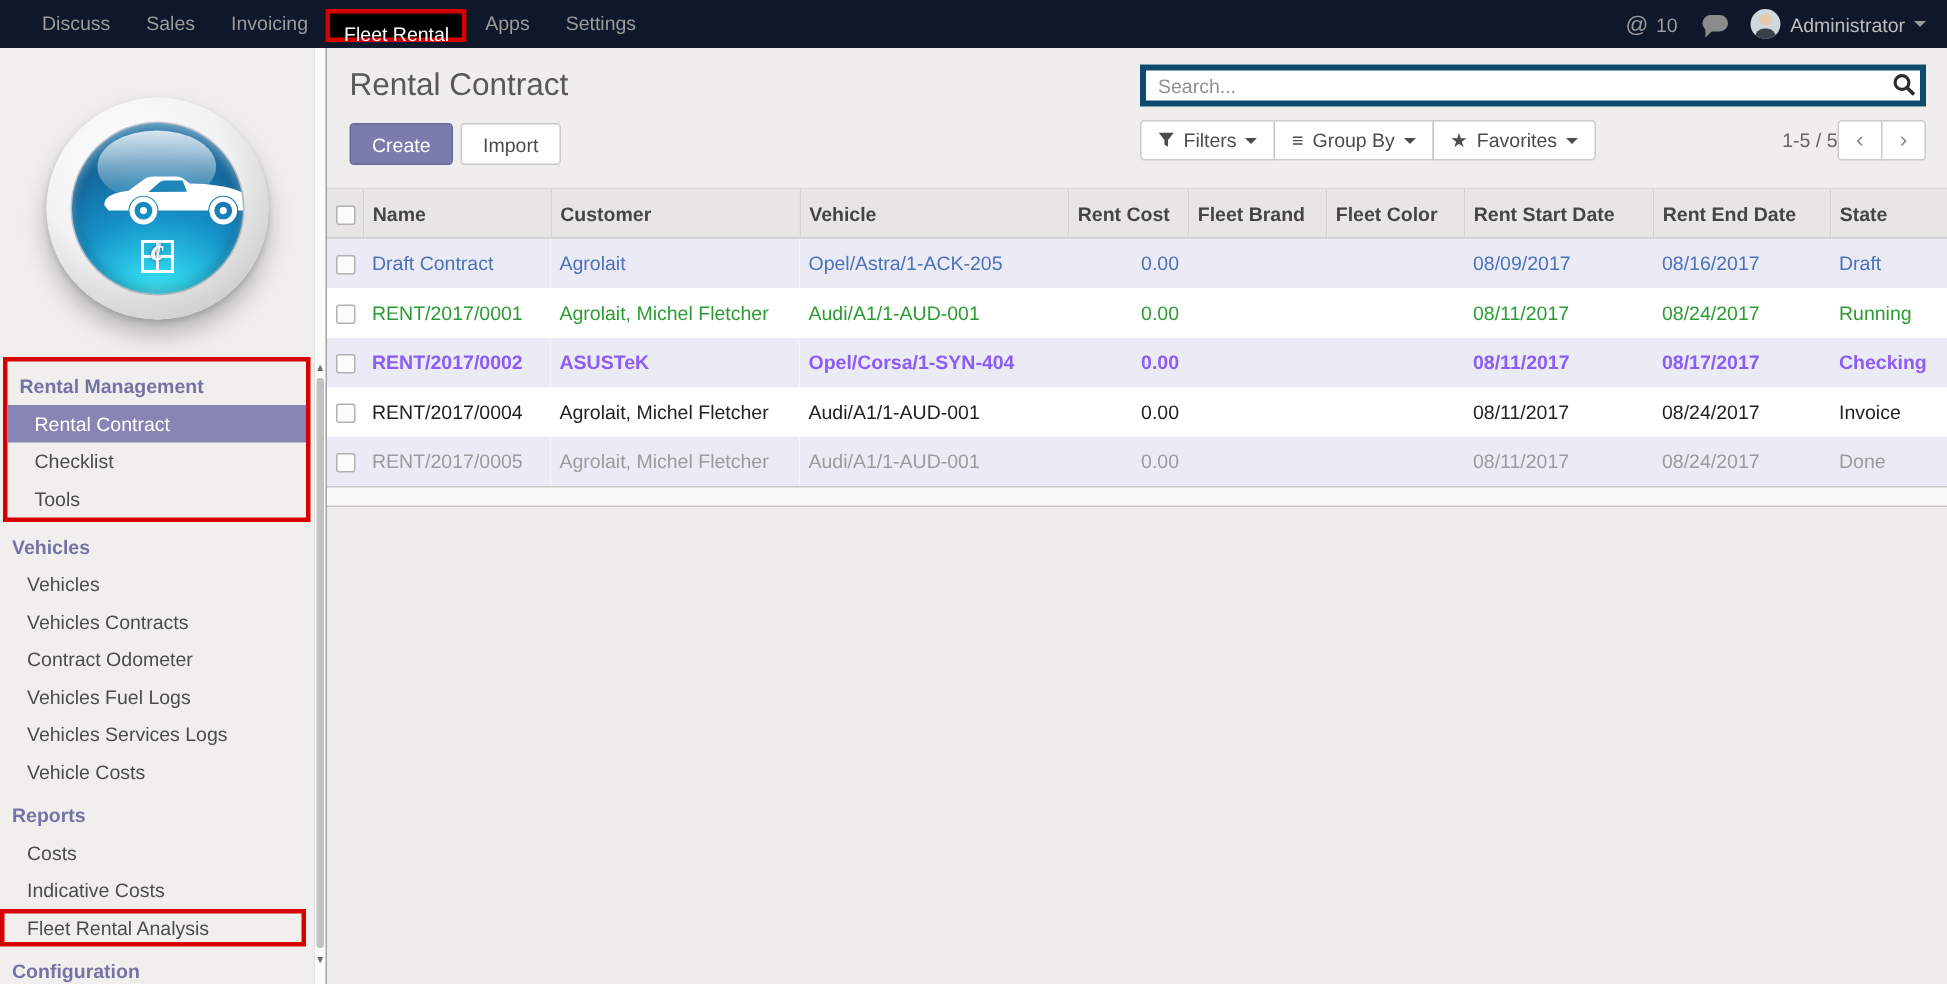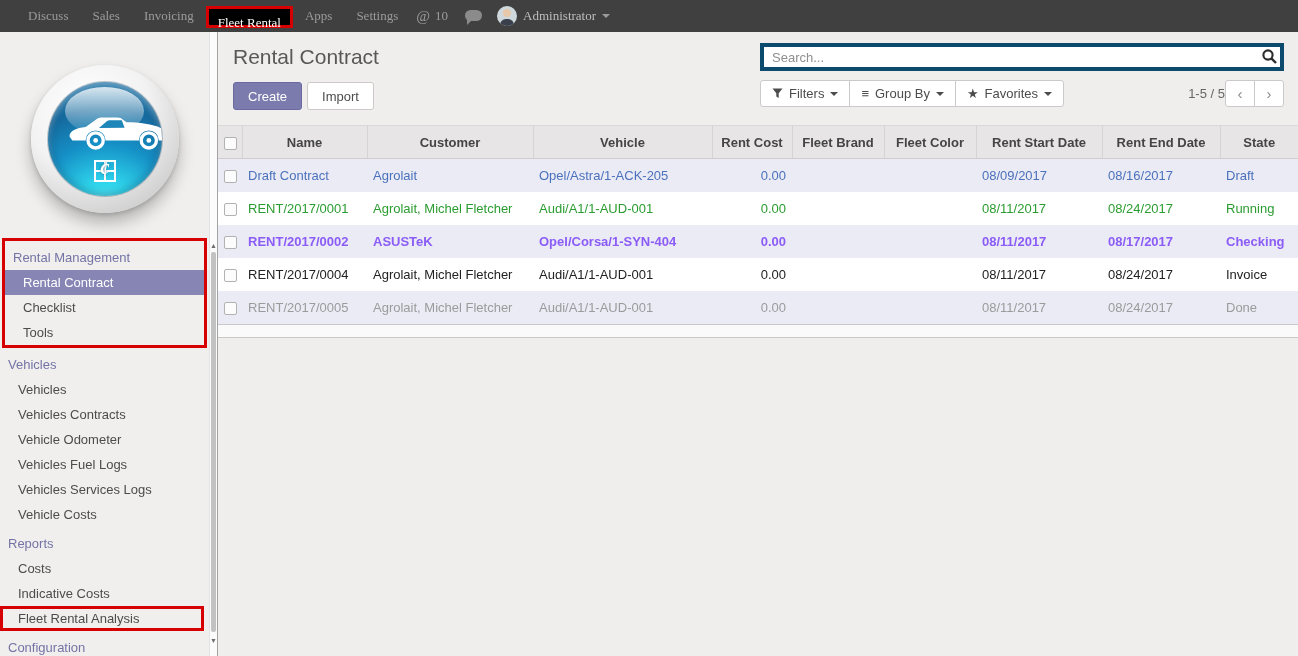--- a/index.html
+++ b/index.html
@@ -1,21 +1,21 @@
 <!DOCTYPE html>
 <html><head>
 <meta charset="utf-8">
 <style>
   * { margin:0; padding:0; box-sizing:border-box; }
   html,body { width:1298px; height:656px; overflow:hidden; }
   body { font-family:"Liberation Sans", sans-serif; font-size:13px; background:#efeeed; }
   #app { position:relative; width:1298px; height:656px; display:flex; flex-direction:column; }
 
   
-  #topbar { height:32px; background:#404040; display:flex; align-items:center; justify-content:flex-start; flex:none; z-index:30;font-family:Liberation Serif, serif; }
+  #topbar { height:32px; background:#0f172a; display:flex; align-items:center; justify-content:space-between; flex:none; z-index:30; }
   #nav-left { display:flex; align-items:center; height:32px; padding-left:16px; }
   .nav-item { color:#9b9b9b; padding:0 12px; line-height:32px; height:32px; cursor:pointer; white-space:nowrap; }
   .nav-item.active { background:#000; color:#fff; border:3px solid #d60000; line-height:27px; height:22px; position:relative; top:1px; padding:0 9px; }
   #nav-right { display:flex; align-items:center; gap:7px; padding-right:14px; color:#9b9b9b; }
   .mention-wrap { display:flex; align-items:center; gap:5px; padding:0 6px; cursor:pointer; }
   .mention-at { font-size:15px; }
   .chat-icon { position:relative; width:17px; height:11px; background:#8b8b8b; border-radius:6px; margin:0 8px 2px 4px; cursor:pointer; display:inline-block; }
   .chat-icon::after { content:''; position:absolute; left:2px; bottom:-4px; border:4px solid transparent; border-top-color:#8b8b8b; border-left-color:#8b8b8b; }
   .user-menu { display:flex; align-items:center; gap:6px; cursor:pointer; }
   .avatar { width:20px; height:20px; border-radius:50%; overflow:hidden; background:#cfd8dc; position:relative; flex:none; }
@@ -43,21 +43,21 @@
          background:linear-gradient(rgba(255,255,255,.8), rgba(255,255,255,.03)); }
   .orb-car { position:absolute; left:12px; right:12px; top:22px; }
   .orb-badge { position:absolute; left:50%; bottom:14px; transform:translateX(-50%); width:22px; height:22px; border:2px solid #fff;
          background:linear-gradient(#fff,#fff) 50% 0/2px 100% no-repeat, linear-gradient(#fff,#fff) 0 50%/100% 2px no-repeat; }
   .orb-badge span { position:absolute; left:4px; top:-4px; font:italic bold 20px "Liberation Serif", serif; color:#fff; text-shadow:0 0 3px rgba(0,60,90,.6); }
 
   
   #side-menu { padding-bottom:40px; }
   .menu-section { margin:0; }
   .menu-section.annotated { border:3px solid #d60000; margin:0 2px; }
-  .section-title { font-weight:normal; color:#7473a5; padding:9px 8px 5px 8px; }
+  .section-title { font-weight:bold; color:#7473a5; padding:9px 8px 5px 8px; }
   .menu-item { color:#4c4c4c; padding:5px 4px 5px 18px; cursor:pointer; line-height:15px; }
   .menu-item.selected { background:#8785b4; color:#fff; }
   .menu-item.annotated-item { border:3px solid #d60000; padding:2px 4px 2px 15px; margin-right:5px; }
 
   
   #content { flex:1; background:#efeeed; min-width:0; display:flex; flex-direction:column; }
   .control-panel { display:flex; justify-content:space-between; padding:11px 14px 0 15px; height:86px; flex:none; }
   .cp-left { display:flex; flex-direction:column; gap:11px; }
   .page-title { font-size:21px; font-weight:normal; color:#585858; line-height:28px; height:28px; }
   .cp-buttons { display:flex; gap:5px; }
@@ -81,21 +81,21 @@
   .pager-btn { width:30px; height:27px; background:#fff; border:1px solid #cbc9c9; color:#8a8a8a; font-size:15px; line-height:24px; text-align:center; cursor:pointer; font-family:inherit; }
   .pager-btn:first-child { border-radius:3px 0 0 3px; }
   .pager-btn:last-child { border-radius:0 3px 3px 0; margin-left:-1px; }
 
   
   .listview { margin-top:7px; }
   table { border-collapse:collapse; table-layout:fixed; width:1080px; background:#fff; }
   col.ccb{width:24px} col.c0{width:125px} col.c1{width:166px} col.c2{width:179px} col.c3{width:80px}
   col.c4{width:92px} col.c5{width:92px} col.c6{width:126px} col.c7{width:118px} col.c8{width:78px}
   thead th { background:#e7e5e5; border-top:1px solid #dad8d8; border-bottom:1px solid #cfcdcd; height:33px;
-             font-weight:bold; color:#454545; text-align:center; padding:0 6px; border-left:1px solid #d5d3d3; cursor:pointer; white-space:nowrap; overflow:hidden; }
+             font-weight:bold; color:#454545; text-align:left; padding:0 6px; border-left:1px solid #d5d3d3; cursor:pointer; white-space:nowrap; overflow:hidden; }
   thead th.cb-cell { border-left:none; cursor:default; }
   tbody td { height:33px; padding:0 6px; white-space:nowrap; overflow:hidden; }
   tbody tr { cursor:pointer; }
   tbody tr:nth-child(odd) { background:#ebebf6; }
   tbody tr:nth-child(even) { background:#fff; }
   td.num, th.num { text-align:right; }
   .checkbox { display:inline-block; width:13px; height:13px; border:1px solid #b2b2b2; border-radius:2px; background:#fcfcfc; vertical-align:middle; cursor:pointer; }
   .list-footer { width:1080px; height:14px; background:#fafafa; border-top:1px solid #c9c7c7; border-bottom:1px solid #c9c7c7; }
 </style>
 </head>
@@ -152,21 +152,21 @@
           <div class="menu-section annotated">
             <div class="section-title">Rental Management</div>
             <div class="menu-item selected">Rental Contract</div>
             <div class="menu-item">Checklist</div>
             <div class="menu-item">Tools</div>
           </div>
           <div class="menu-section">
             <div class="section-title">Vehicles</div>
             <div class="menu-item">Vehicles</div>
             <div class="menu-item">Vehicles Contracts</div>
-            <div class="menu-item">Vehicle Odometer</div>
+            <div class="menu-item">Contract Odometer</div>
             <div class="menu-item">Vehicles Fuel Logs</div>
             <div class="menu-item">Vehicles Services Logs</div>
             <div class="menu-item">Vehicle Costs</div>
           </div>
           <div class="menu-section">
             <div class="section-title">Reports</div>
             <div class="menu-item">Costs</div>
             <div class="menu-item">Indicative Costs</div>
             <div class="menu-item annotated-item">Fleet Rental Analysis</div>
           </div>

